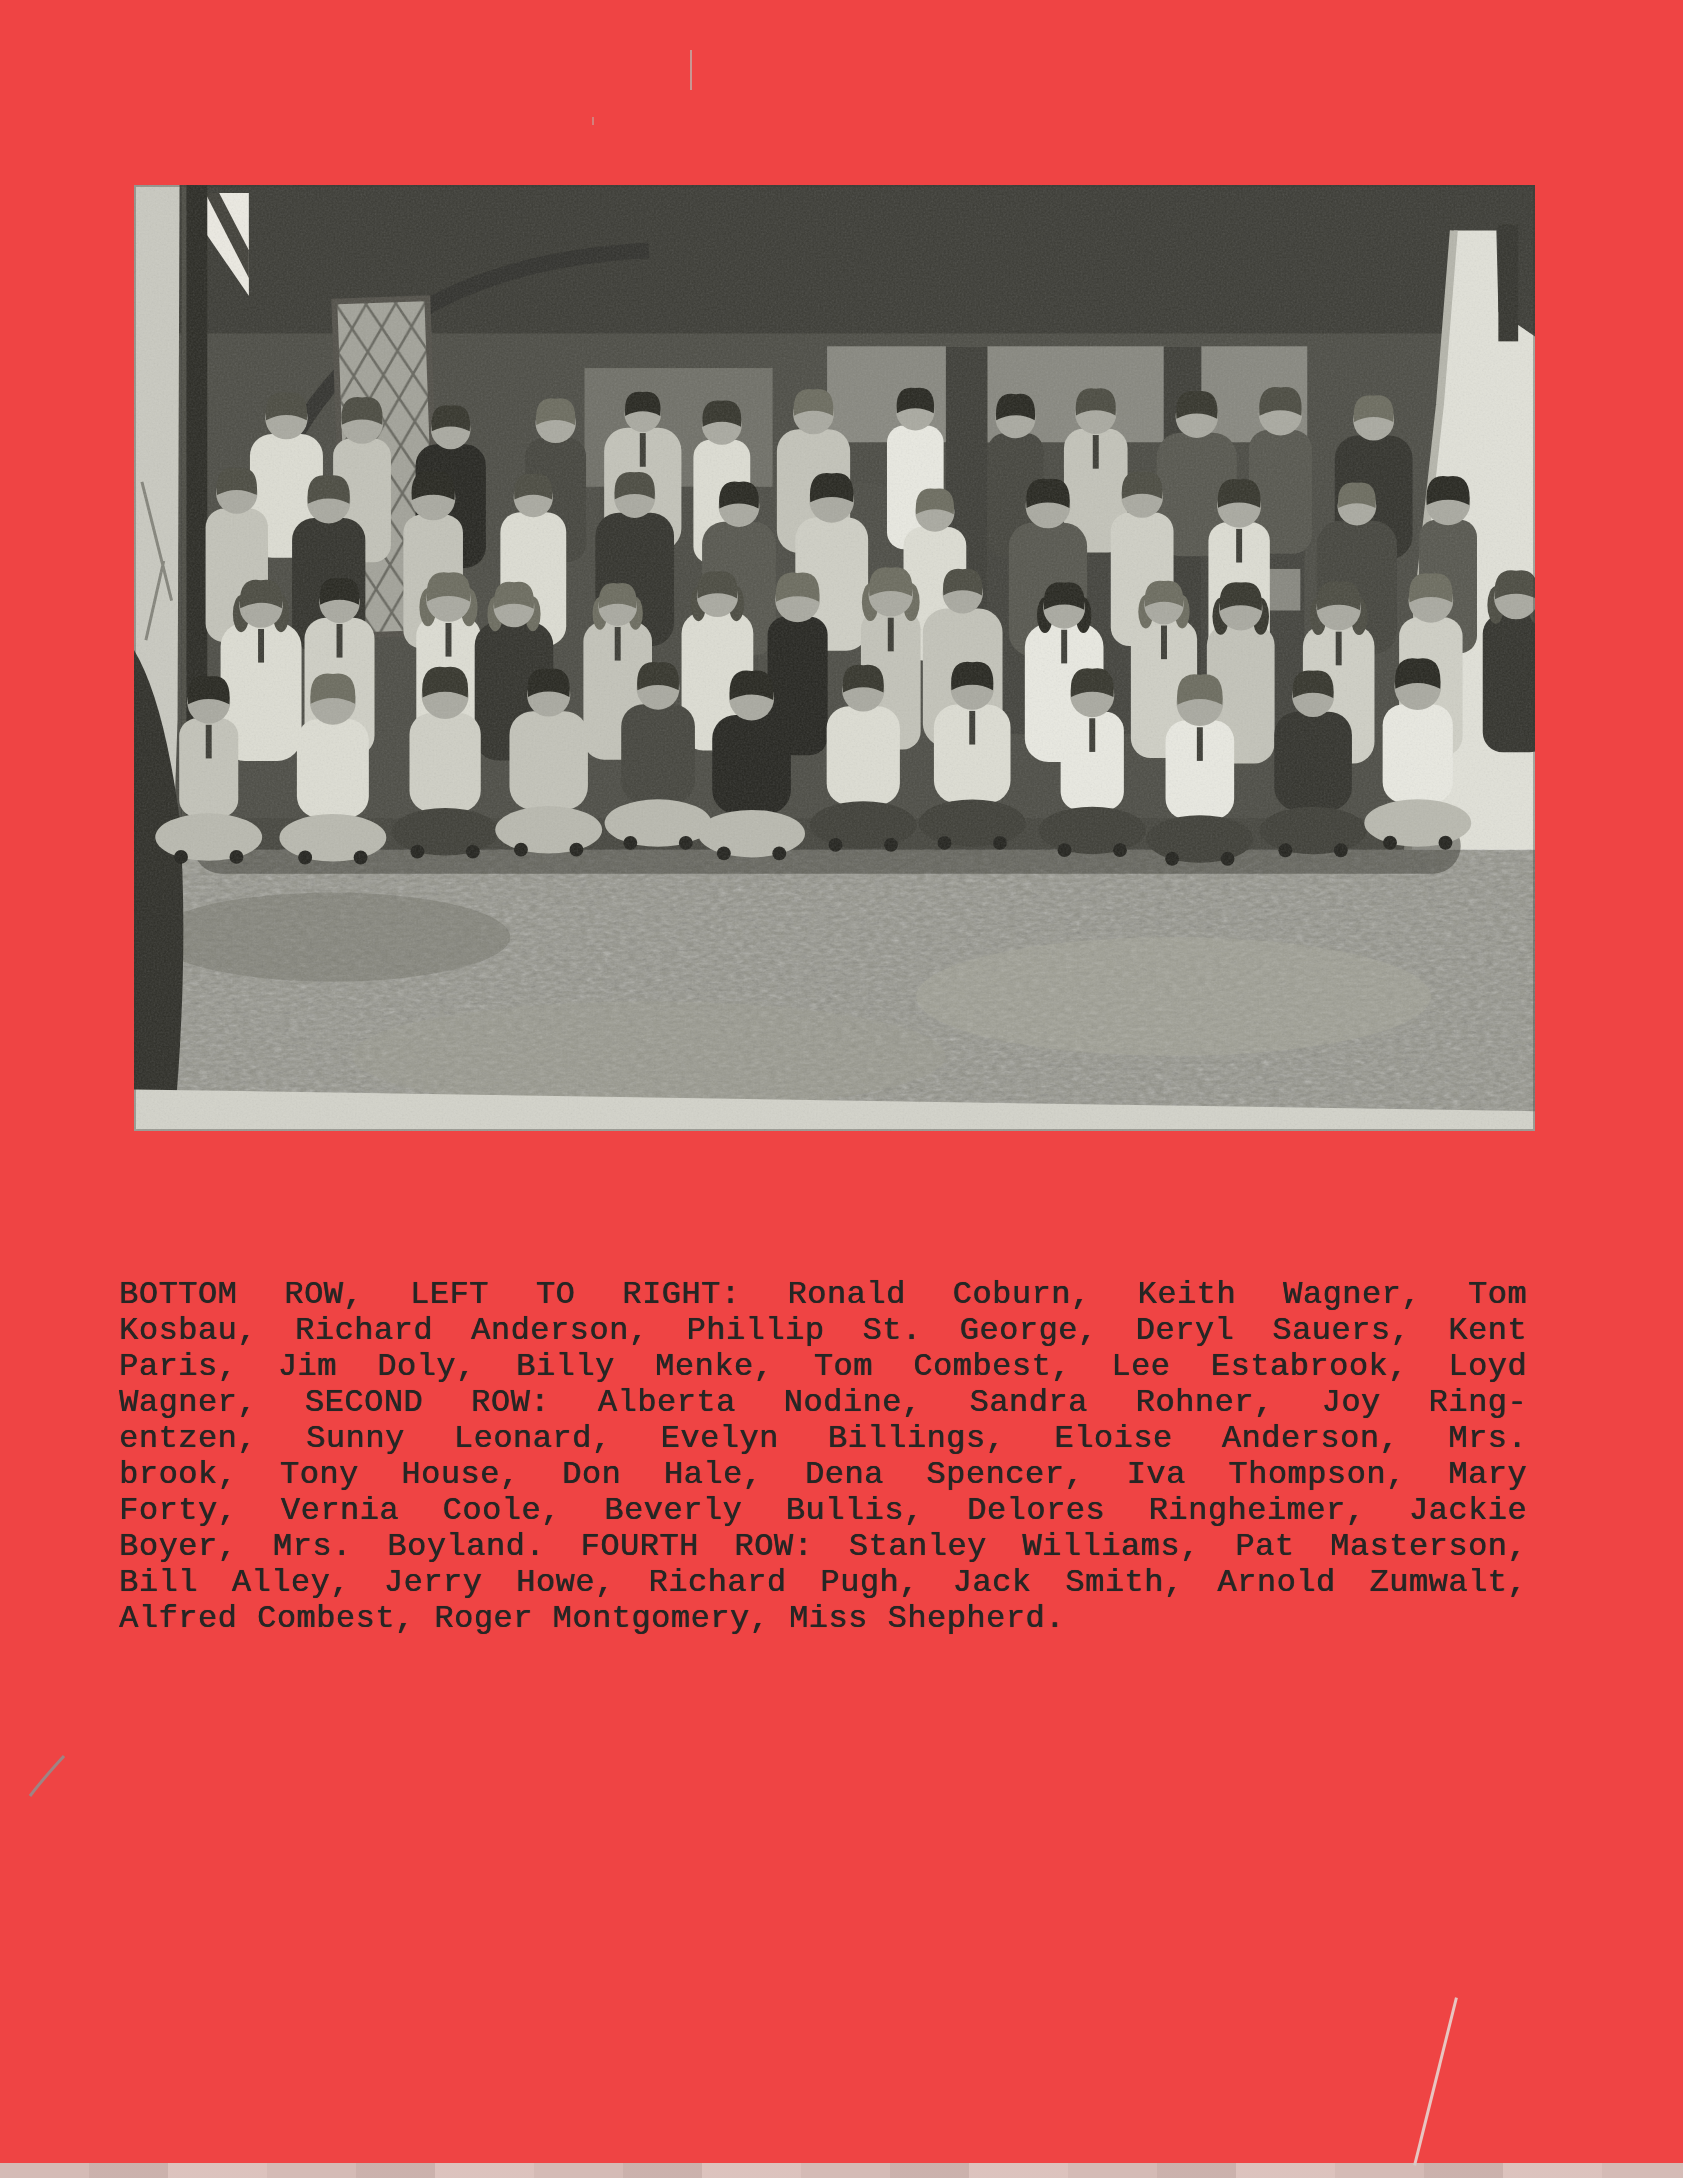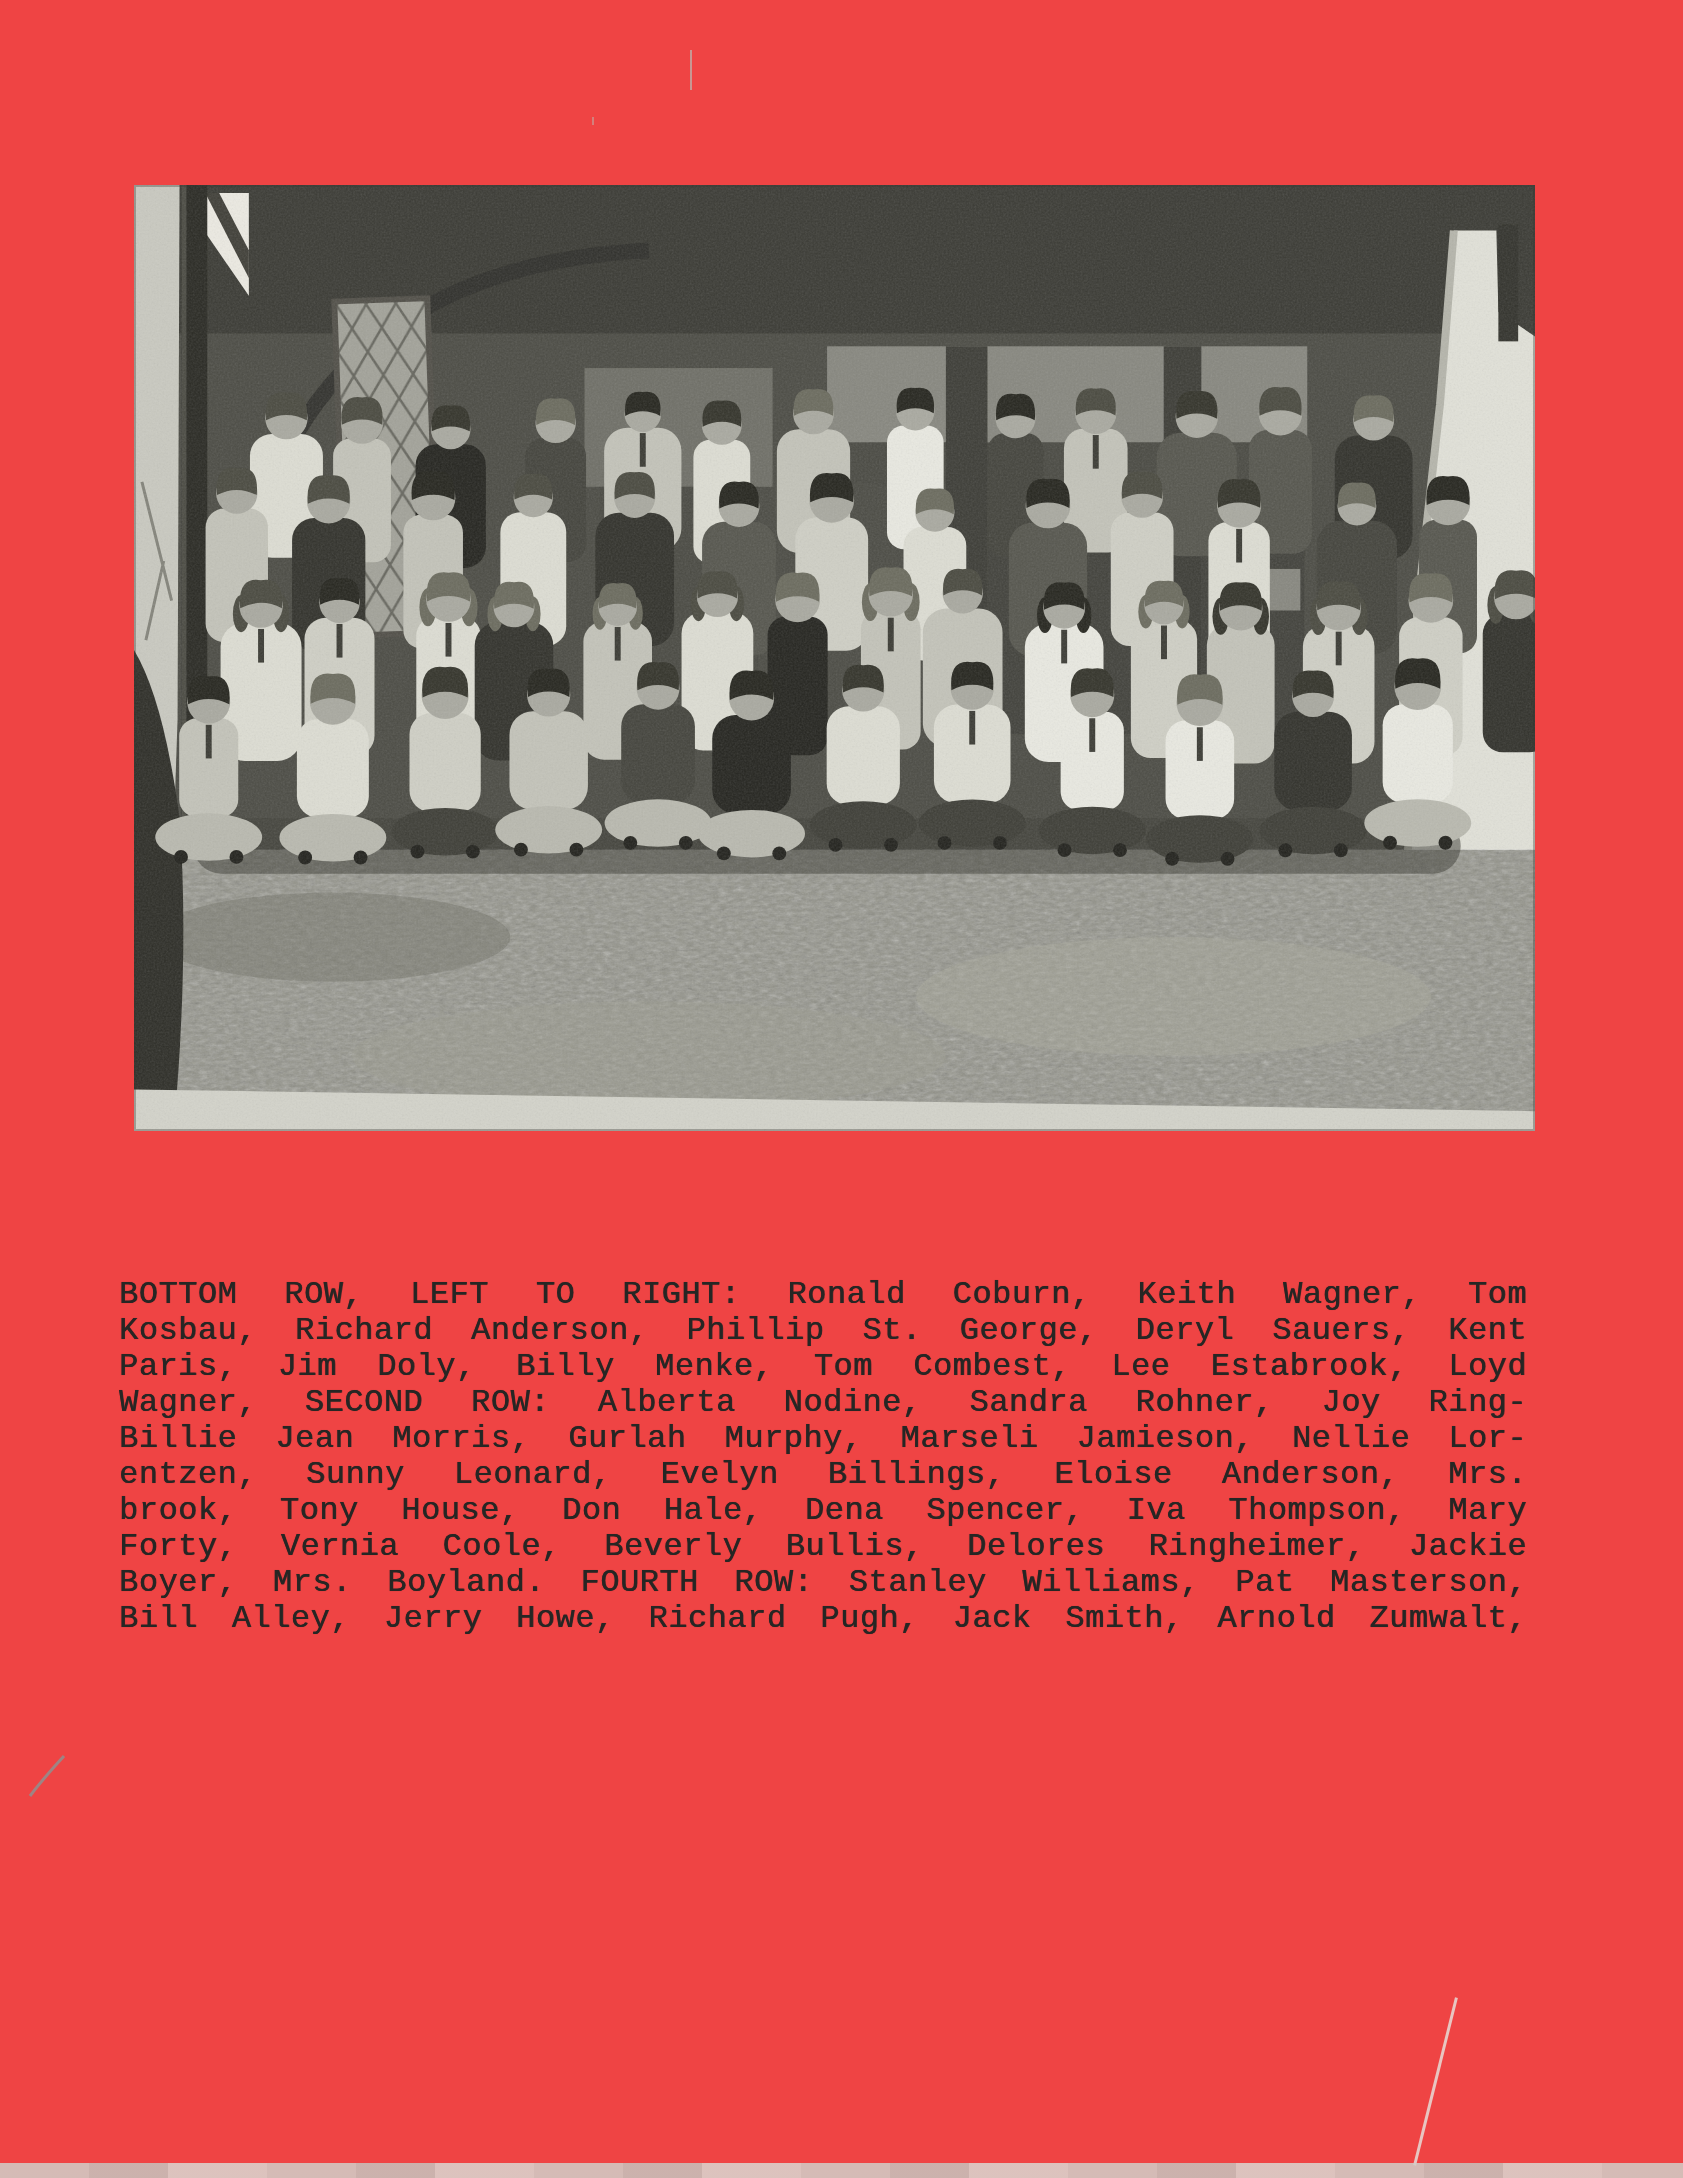--- a/index.html
+++ b/index.html
@@ -345,26 +345,26 @@
       <rect width="1415" height="956" filter="url(#grainF)" opacity="0.16"></rect>
       <rect x="1" y="1" width="1413" height="954" fill="none" stroke="#3a3a34" stroke-width="2" opacity=".35"></rect>
     </svg>
   </div>
 
   <div class="caption" id="caption">
       <div class="cap-line">BOTTOM ROW, LEFT TO RIGHT: Ronald Coburn, Keith Wagner, Tom</div>
       <div class="cap-line">Kosbau, Richard Anderson, Phillip St. George, Deryl Sauers, Kent</div>
       <div class="cap-line">Paris, Jim Doly, Billy Menke, Tom Combest, Lee Estabrook, Loyd</div>
       <div class="cap-line">Wagner, SECOND ROW: Alberta Nodine, Sandra Rohner, Joy Ring-</div>
-      <div class="cap-line">Billie Jean Morris, Gurlah Murphy, Marseli Jamieson, Nellie Lor-</div>
       <div class="cap-line">entzen, Sunny Leonard, Evelyn Billings, Eloise Anderson, Mrs.</div>
       <div class="cap-line">brook, Tony House, Don Hale, Dena Spencer, Iva Thompson, Mary</div>
       <div class="cap-line">Forty, Vernia Coole, Beverly Bullis, Delores Ringheimer, Jackie</div>
       <div class="cap-line">Boyer, Mrs. Boyland. FOURTH ROW: Stanley Williams, Pat Masterson,</div>
       <div class="cap-line">Bill Alley, Jerry Howe, Richard Pugh, Jack Smith, Arnold Zumwalt,</div>
+      <div class="cap-line last">Alfred Combest, Roger Montgomery, Miss Shepherd.</div>
     </div>
 
   <svg class="pen-mark" width="44" height="50" viewBox="0 0 44 50">
     <path d="M4,44 Q16,28 38,4" stroke="#8f8f8f" stroke-width="3" fill="none" opacity=".85"></path>
   </svg>
 
   <div class="speck s1"></div>
   <div class="speck s2"></div>
   <div class="scratch"></div>
   <div class="scan-strip-bottom"></div>

